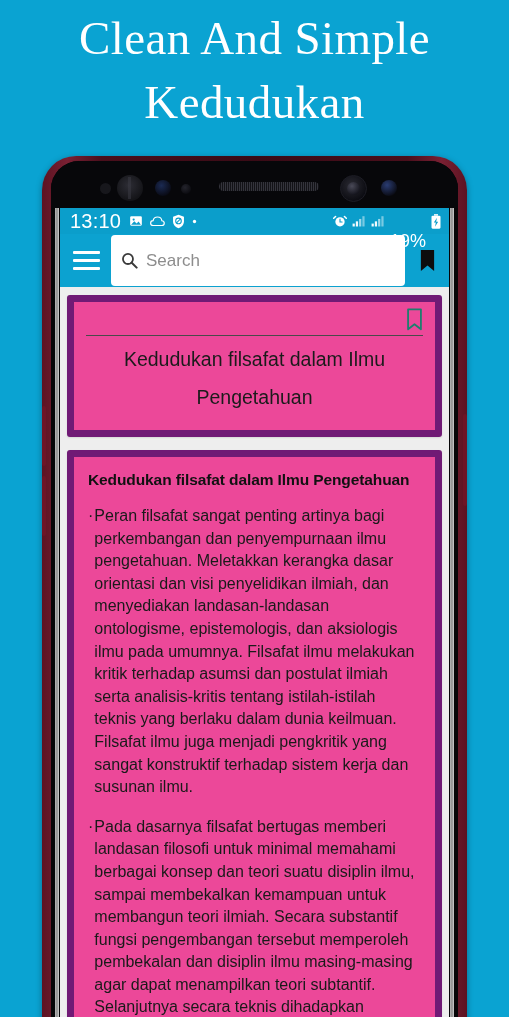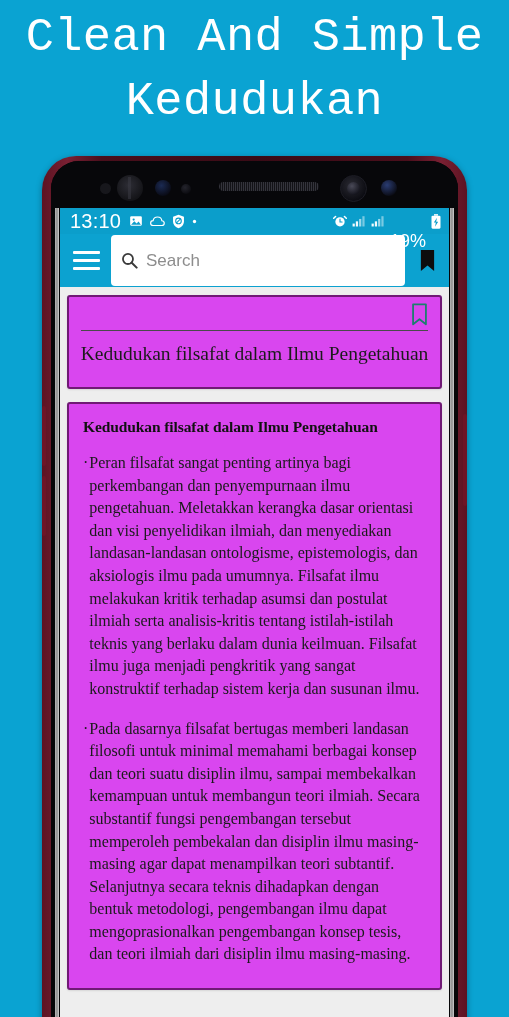--- a/index.html
+++ b/index.html
@@ -10,21 +10,21 @@
     font-family:"Liberation Sans", sans-serif;
   }
 
   
   .promo {
     width:509px;
     padding-top:6px;
     text-align:center;
   }
   .promo-line {
-    font-family:Liberation Mono, monospace;
+    font-family:Liberation Serif, serif;
     color:#ffffff;
     font-size:47px;
     line-height:64px;
     letter-spacing:0.4px;
     white-space:nowrap;
   }
 
   
   .phone-wrap {
     position:absolute;
@@ -151,25 +151,24 @@
   .bm-appbar { width:22px; display:flex; justify-content:center; cursor:pointer; }
 
   
   .content {
     position:absolute;
     left:0; right:0; top:79px; bottom:0;
     background:#eeeeee;
     padding:8px 7px 0 7px;
   }
   .card {
-    background:#d946ef;
-    border:2px solid #701a75;
+    background:#ec4899;
+    border:7px solid #701a75;
     border-radius:3px;
     box-shadow:0 1px 2px rgba(0,0,0,.10);
-    font-family:Liberation Serif, serif;
   }
   .title-card { padding:6px 10px 14px 10px; }
   .tc-bm-row { display:flex; justify-content:flex-end; padding-right:2px; }
   .tc-rule {
     height:1px; background:#4a4a4a; margin:4px 2px 0 2px;
   }
   .tc-title {
     text-align:center;
     font-size:19.5px;
     color:#1b1b1b;

